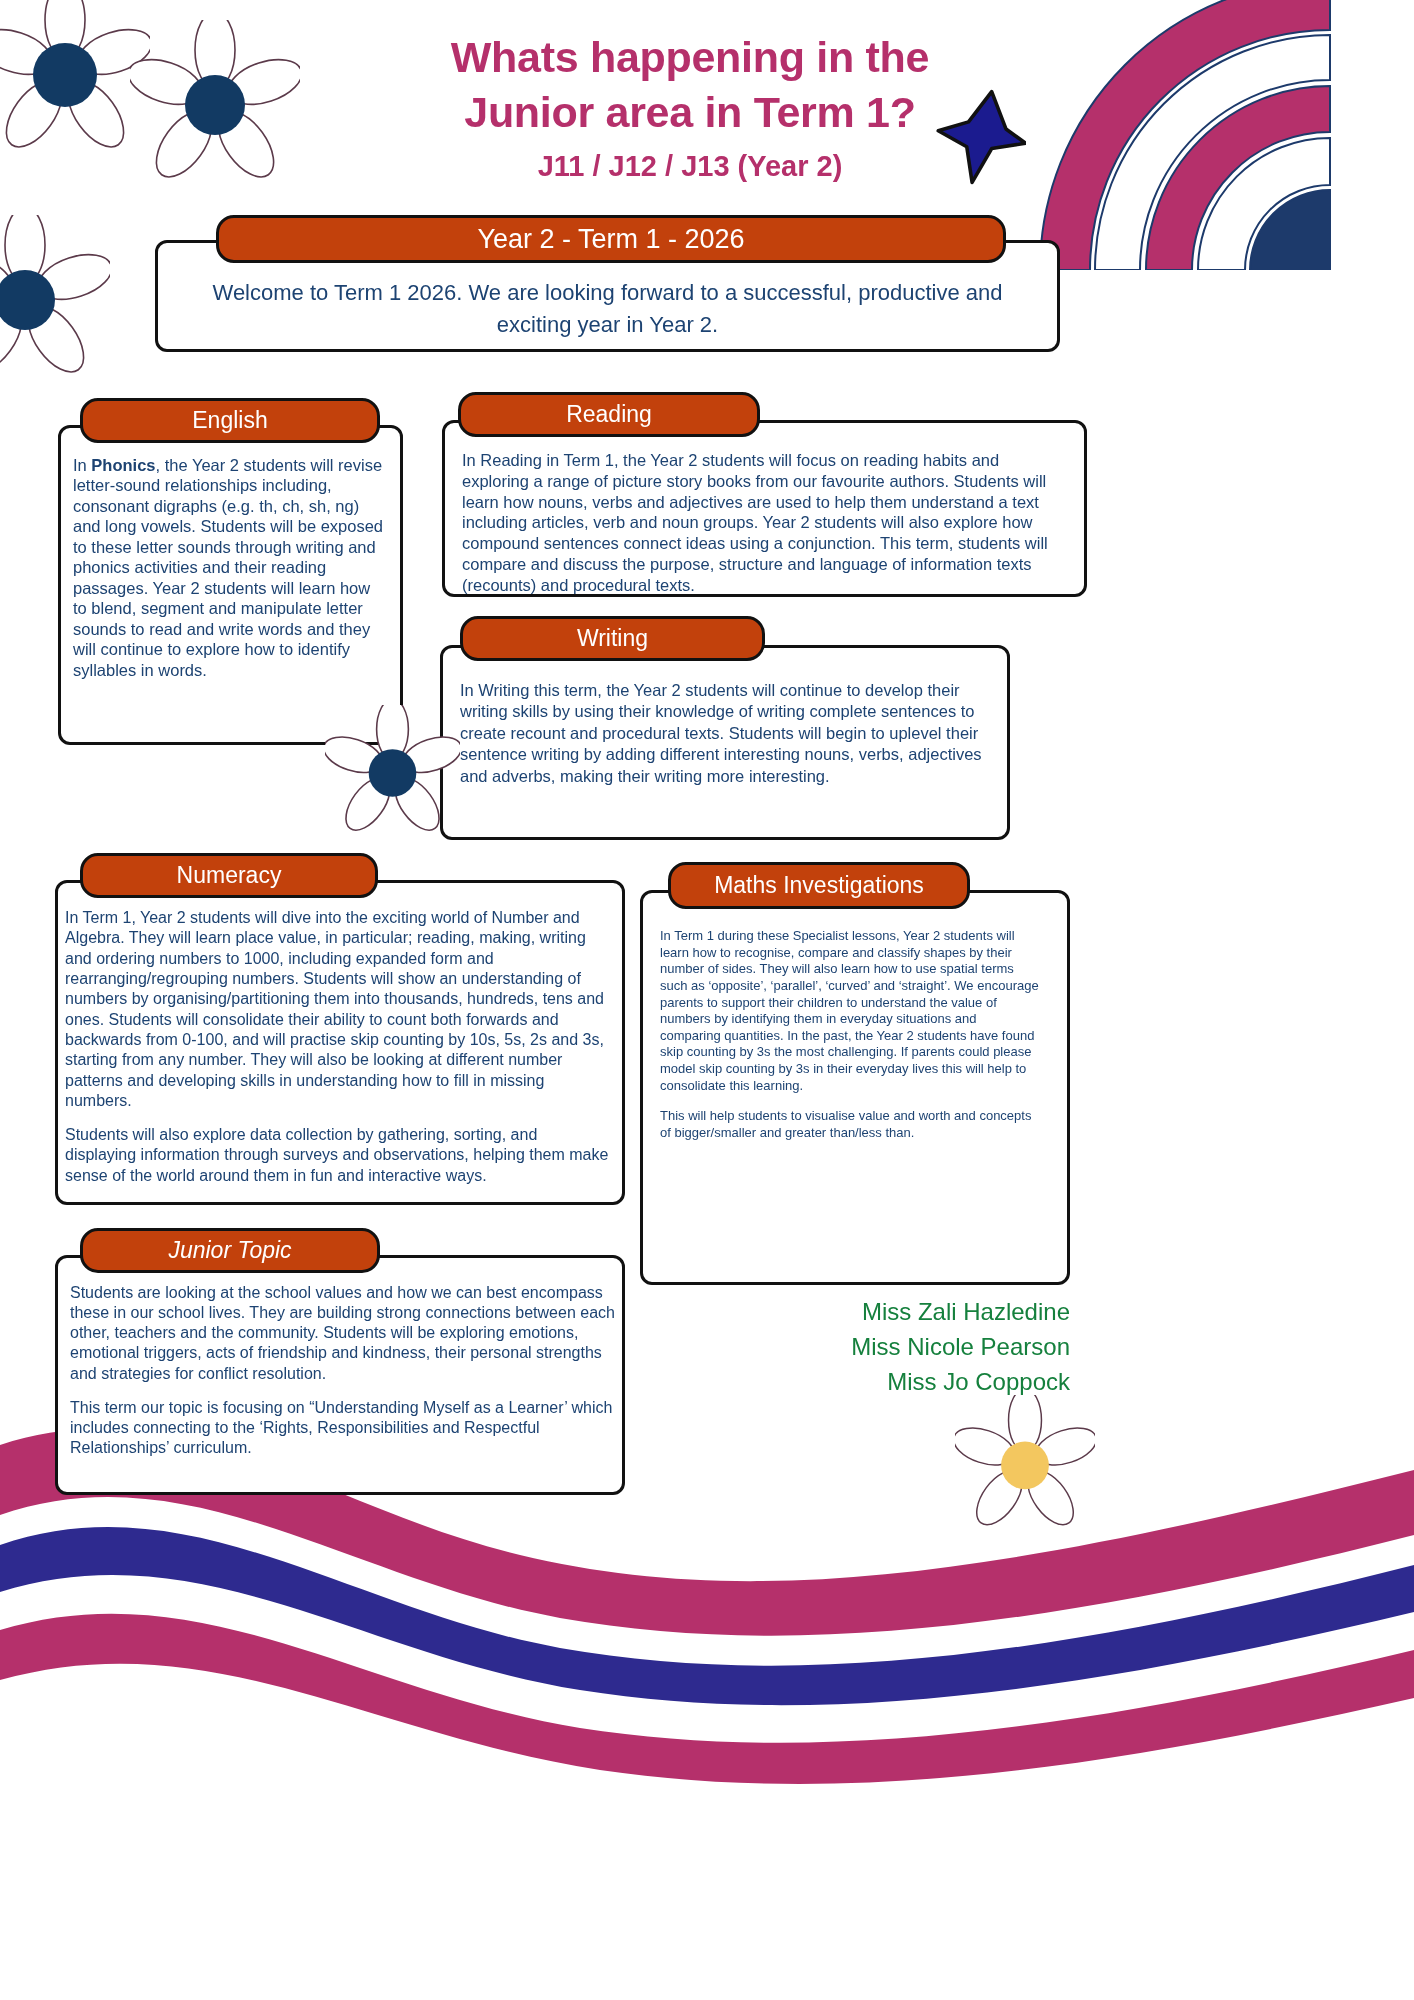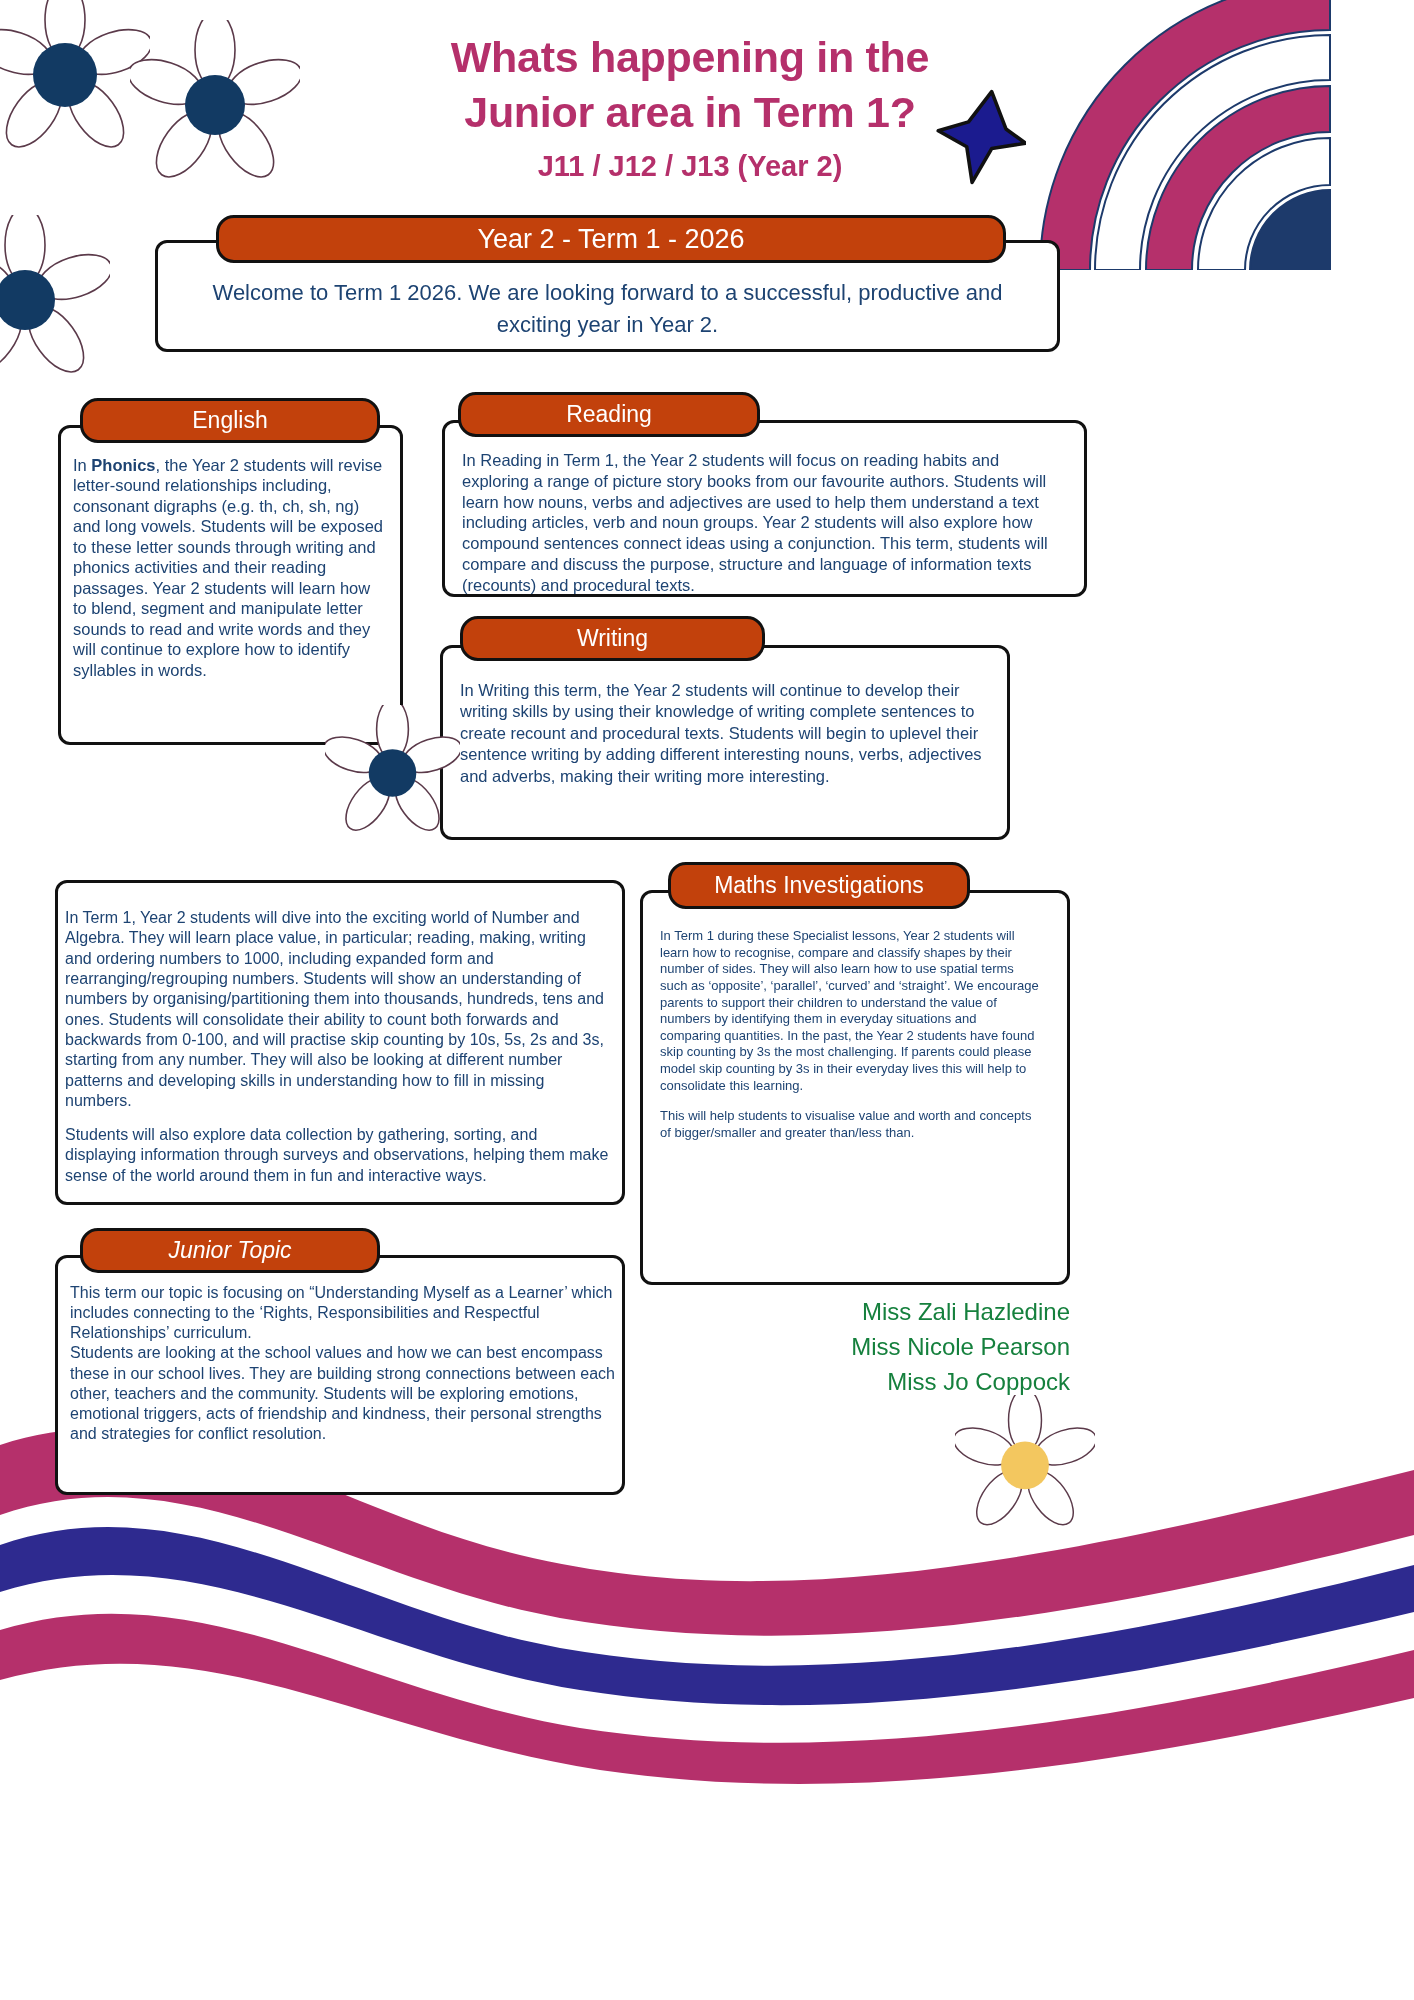--- a/index.html
+++ b/index.html
@@ -219,41 +219,44 @@
   </div>
   <div class="body-text" id="reading-text">In Reading in Term 1, the Year 2 students will focus on reading habits and exploring a range of picture story books from our favourite authors. Students will learn how nouns, verbs and adjectives are used to help them understand a text including articles, verb and noun groups. Year 2 students will also explore how compound sentences connect ideas using a conjunction. This term, students will compare and discuss the purpose, structure and language of information texts (recounts) and procedural texts.</div>
 
   <div class="panel" id="writing-panel"></div>
   <div class="tab" id="writing-tab">
     <span>Writing</span>
   </div>
   <div class="body-text" id="writing-text">In Writing this term, the Year 2 students will continue to develop their writing skills by using their knowledge of writing complete sentences to create recount and procedural texts. Students will begin to uplevel their sentence writing by adding different interesting nouns, verbs, adjectives and adverbs, making their writing more interesting.</div>
 
   <div class="panel" id="numeracy-panel"></div>
+  <div class="tab" id="numeracy-tab">
+    <span>Numeracy</span>
+  </div>
   <div class="body-text" id="numeracy-text">
     <p>In Term 1, Year 2 students will dive into the exciting world of Number and Algebra. They will learn place value, in particular; reading, making, writing and ordering numbers to 1000, including expanded form and rearranging/regrouping numbers. Students will show an understanding of numbers by organising/partitioning them into thousands, hundreds, tens and ones. Students will consolidate their ability to count both forwards and backwards from 0-100, and will practise skip counting by 10s, 5s, 2s and 3s, starting from any number. They will also be looking at different number patterns and developing skills in understanding how to fill in missing numbers.</p>
     <p>Students will also explore data collection by gathering, sorting, and displaying information through surveys and observations, helping them make sense of the world around them in fun and interactive ways.</p>
   </div>
 
   <div class="panel" id="maths-panel"></div>
   <div class="tab" id="maths-tab">
     <span>Maths Investigations</span>
   </div>
   <div class="body-text" id="maths-text">
     <p>In Term 1 during these Specialist lessons, Year 2 students will learn how to recognise, compare and classify shapes by their number of sides. They will also learn how to use spatial terms such as ‘opposite’, ‘parallel’, ‘curved’ and ‘straight’. We encourage parents to support their children to understand the value of numbers by identifying them in everyday situations and comparing quantities. In the past, the Year 2 students have found skip counting by 3s the most challenging. If parents could please model skip counting by 3s in their everyday lives this will help to consolidate this learning.</p>
     <p>This will help students to visualise value and worth and concepts of bigger/smaller and greater than/less than.</p>
   </div>
 
   <div class="panel" id="junior-panel"></div>
   <div class="tab" id="junior-tab">
     <span>Junior Topic</span>
   </div>
   <div class="body-text" id="junior-text">
+    <p>Students are looking at the school values and how we can best encompass these in our school lives. They are building strong connections between each other, teachers and the community. Students will be exploring emotions, emotional triggers, acts of friendship and kindness, their personal strengths and strategies for conflict resolution.</p>
     <p style="margin-bottom:0">This term our topic is focusing on “Understanding Myself as a Learner’ which includes connecting to the ‘Rights, Responsibilities and Respectful Relationships’ curriculum.</p>
-    <p>Students are looking at the school values and how we can best encompass these in our school lives. They are building strong connections between each other, teachers and the community. Students will be exploring emotions, emotional triggers, acts of friendship and kindness, their personal strengths and strategies for conflict resolution.</p>
   </div>
 
   <div id="teachers">
     <div>Miss Zali Hazledine</div>
     <div>Miss Nicole Pearson</div>
     <div>Miss Jo Coppock</div>
   </div>
 
 </div>
 

